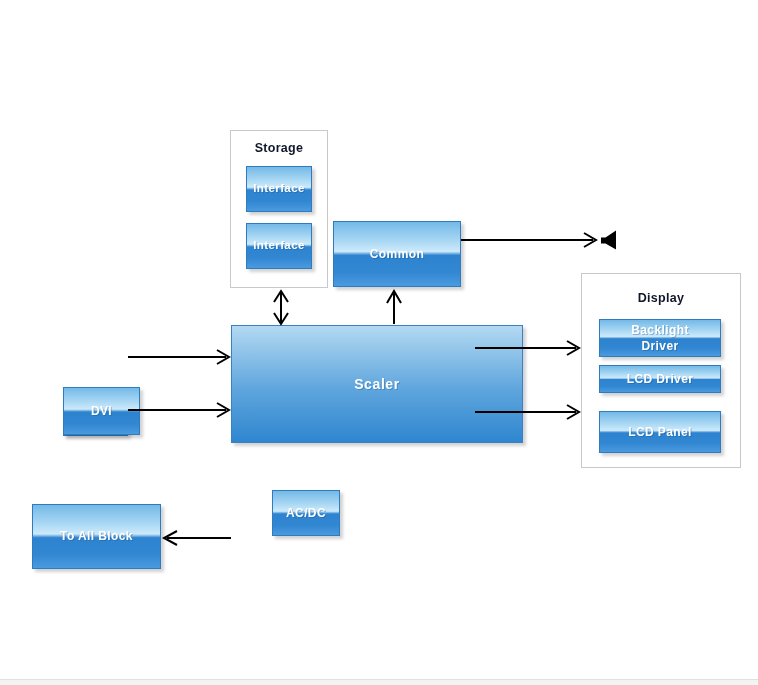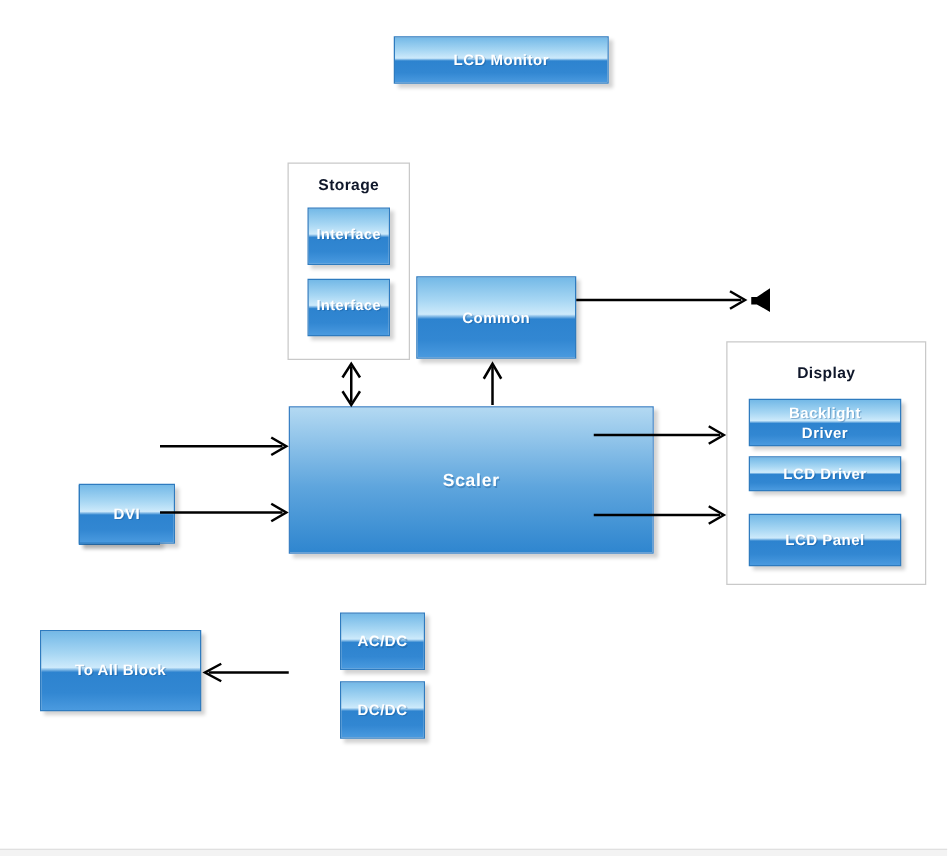--- a/index.html
+++ b/index.html
@@ -74,23 +74,20 @@
   #footer-band{
     position:absolute;left:0;top:679px;width:758px;height:6px;
     background:#f3f3f3;border-top:1px solid #e0e0e0;box-sizing:border-box;
   }
 </style>
 </head>
 <body>
 
 <div id="canvas">
 
-  <div class="block" id="lcd-monitor">
-    <span class="lbl">LCD Monitor</span>
-  </div>
 
   <div class="group" id="storage-group">
     <div class="group-title">Storage</div>
   </div>
   <div class="block" id="interface-1">
     <span class="lbl">Interface</span>
   </div>
   <div class="block" id="interface-2">
     <span class="lbl">Interface</span>
   </div>
@@ -118,23 +115,20 @@
   <div class="block" id="dvi-block">
     <span class="lbl">DVI</span>
   </div>
 
   <div class="block scaler" id="scaler-block">
     <span class="lbl">Scaler</span>
   </div>
 
   <div class="block" id="acdc-block">
     <span class="lbl">AC/DC</span>
-  </div>
-  <div class="block" id="dcdc-block">
-    <span class="lbl">DC/DC</span>
   </div>
 
   <div class="block" id="to-all-block">
     <span class="lbl">To All Block</span>
   </div>
 
   <svg id="wires" viewBox="0 0 758 685" xmlns="http://www.w3.org/2000/svg">
 
     <g>
       <line class="wire" x1="128" y1="357" x2="226" y2="357"></line>

